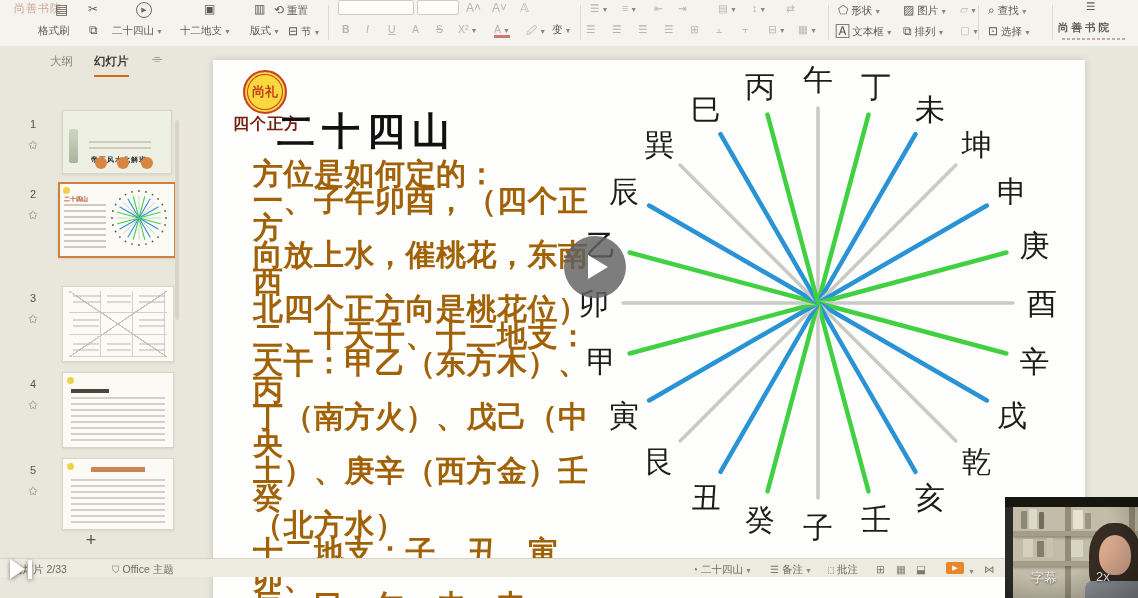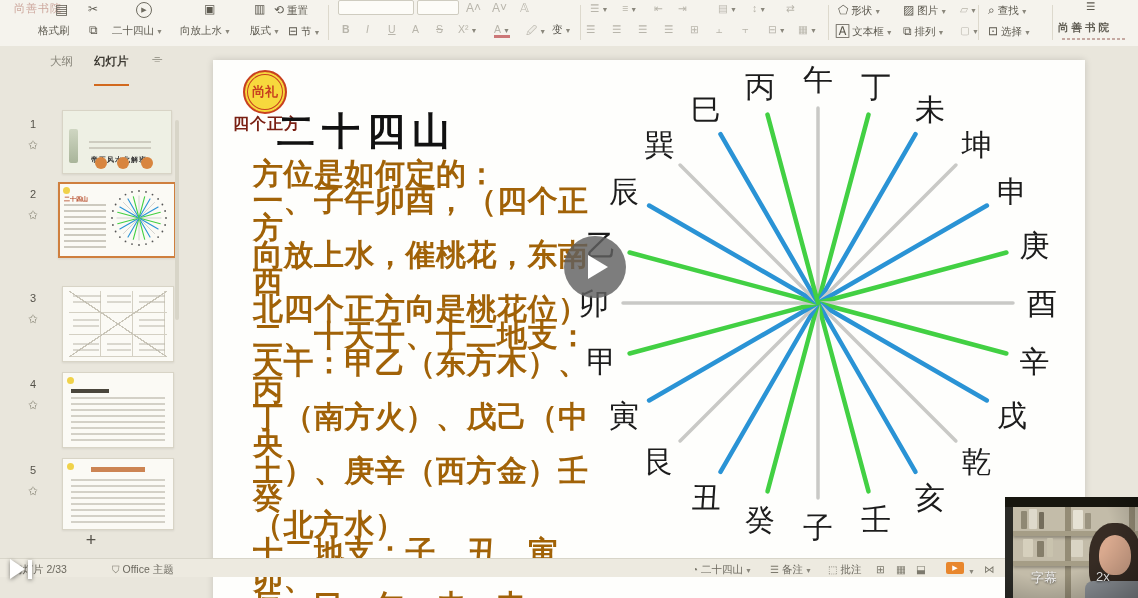--- a/index.html
+++ b/index.html
@@ -26,21 +26,21 @@
     background:repeating-linear-gradient(90deg,#c5a9a2 0 3px,transparent 3px 5px);}
 
   
   .workspace{position:absolute;left:0;top:46px;width:1138px;height:512px;background:#e9e6dc;}
 
   
   .panel{position:absolute;left:0;top:0;width:182px;height:512px;}
   .tabs{position:absolute;left:0;top:4px;width:182px;height:24px;font-size:11.5px;font-family:Liberation Mono, monospace;}
   .tab{position:absolute;top:4px;cursor:default;}
   .tab.inactive{color:#8a877c;}
-  .tab.active{color:#3d3a33;font-weight:bold;border-bottom:2px solid #d2691e;padding-bottom:15px;}
+  .tab.active{color:#3d3a33;font-weight:bold;border-bottom:2px solid #d2691e;padding-bottom:6px;}
   .panel-collapse{position:absolute;left:152px;top:2px;color:#8a877c;font-size:13px;}
   .snum{position:absolute;font-size:11px;color:#55524a;}
   .sstar{position:absolute;font-size:12px;color:#8a8778;}
   .thumb{position:absolute;background:#fbfaf5;border:1px solid #d8d4c6;box-shadow:0 1px 2px rgba(0,0,0,.08);}
   .thumb.sel{border:2px solid #cf7f3e;}
   .tlines{background:repeating-linear-gradient(180deg,#b9b5a8 0 2px,transparent 2px 6px);}
   .panel-scroll{position:absolute;left:175px;top:74px;width:4px;height:200px;background:#d8d5c8;border-radius:2px;}
   .addbtn{position:absolute;left:78px;top:484px;width:26px;height:20px;text-align:center;
     font-size:18px;color:#55524a;line-height:20px;}
 
@@ -123,21 +123,21 @@
 
     <span class="abs" style="left:55px;top:1px;font-size:14px;">▤</span>
     <span class="abs" style="left:38px;top:24px;">格式刷</span>
     <span class="abs glyph" style="left:88px;top:2px;">✂</span>
     <span class="abs glyph" style="left:89px;top:23px;">⧉</span>
 
     <span class="abs" style="left:136px;top:2px;"><span class="ring">▶</span></span>
     <span class="abs" style="left:112px;top:24px;"><span>二十四山</span><span class="caret">▼</span></span>
 
     <span class="abs glyph" style="left:204px;top:2px;">▣</span>
-    <span class="abs" style="left:180px;top:24px;"><span>向放上水</span><span class="caret">▼</span></span>
+    <span class="abs" style="left:180px;top:24px;"><span>十二地支</span><span class="caret">▼</span></span>
 
     <span class="abs glyph" style="left:254px;top:2px;">▥</span>
     <span class="abs" style="left:250px;top:24px;"><span>版式</span><span class="caret">▼</span></span>
 
     <span class="abs" style="left:274px;top:3px;"><span class="glyph">⟲</span> <span>重置</span></span>
     <span class="abs" style="left:288px;top:24px;"><span class="glyph">⊟</span> <span>节</span><span class="caret">▼</span></span>
 
     <div class="vsep" style="left:328px;"></div>
 
     <div class="fontbox" style="left:338px;width:74px;"></div>
@@ -390,21 +390,21 @@
 
   <div class="playbtn">
     <div class="tri"></div>
   </div>
 
   <div class="statusbar">
     <span class="abs" style="left:12px;top:4px;">幻灯片 2/33</span>
     <span class="abs" style="left:112px;top:4px;"><span class="sicon">⛉</span><span>Office 主题</span></span>
     <span class="abs" style="left:692px;top:4px;"><span class="sicon">◔</span><span>二十四山</span><span class="caret">▼</span></span>
     <span class="abs" style="left:770px;top:4px;"><span class="sicon">☰</span><span>备注</span><span class="caret">▼</span></span>
-    <span class="abs" style="left:828px;top:4px;"><span class="sicon">⬚</span><span>批注</span></span>
+    <span class="abs" style="left:828px;top:4px;font-family:Liberation Mono, monospace;"><span class="sicon">⬚</span><span>批注</span></span>
     <span class="abs" style="left:876px;top:4px;color:#7c796d;">⊞</span>
     <span class="abs" style="left:896px;top:4px;color:#7c796d;">▦</span>
     <span class="abs" style="left:916px;top:4px;color:#7c796d;">⬓</span>
     <span class="orangebtn">▶</span>
     <span class="abs" style="left:966px;top:5px;"><span class="caret">▼</span></span>
     <span class="abs" style="left:984px;top:4px;color:#7c796d;">⋈</span>
   </div>
 
 
   <div class="skipbtn">

